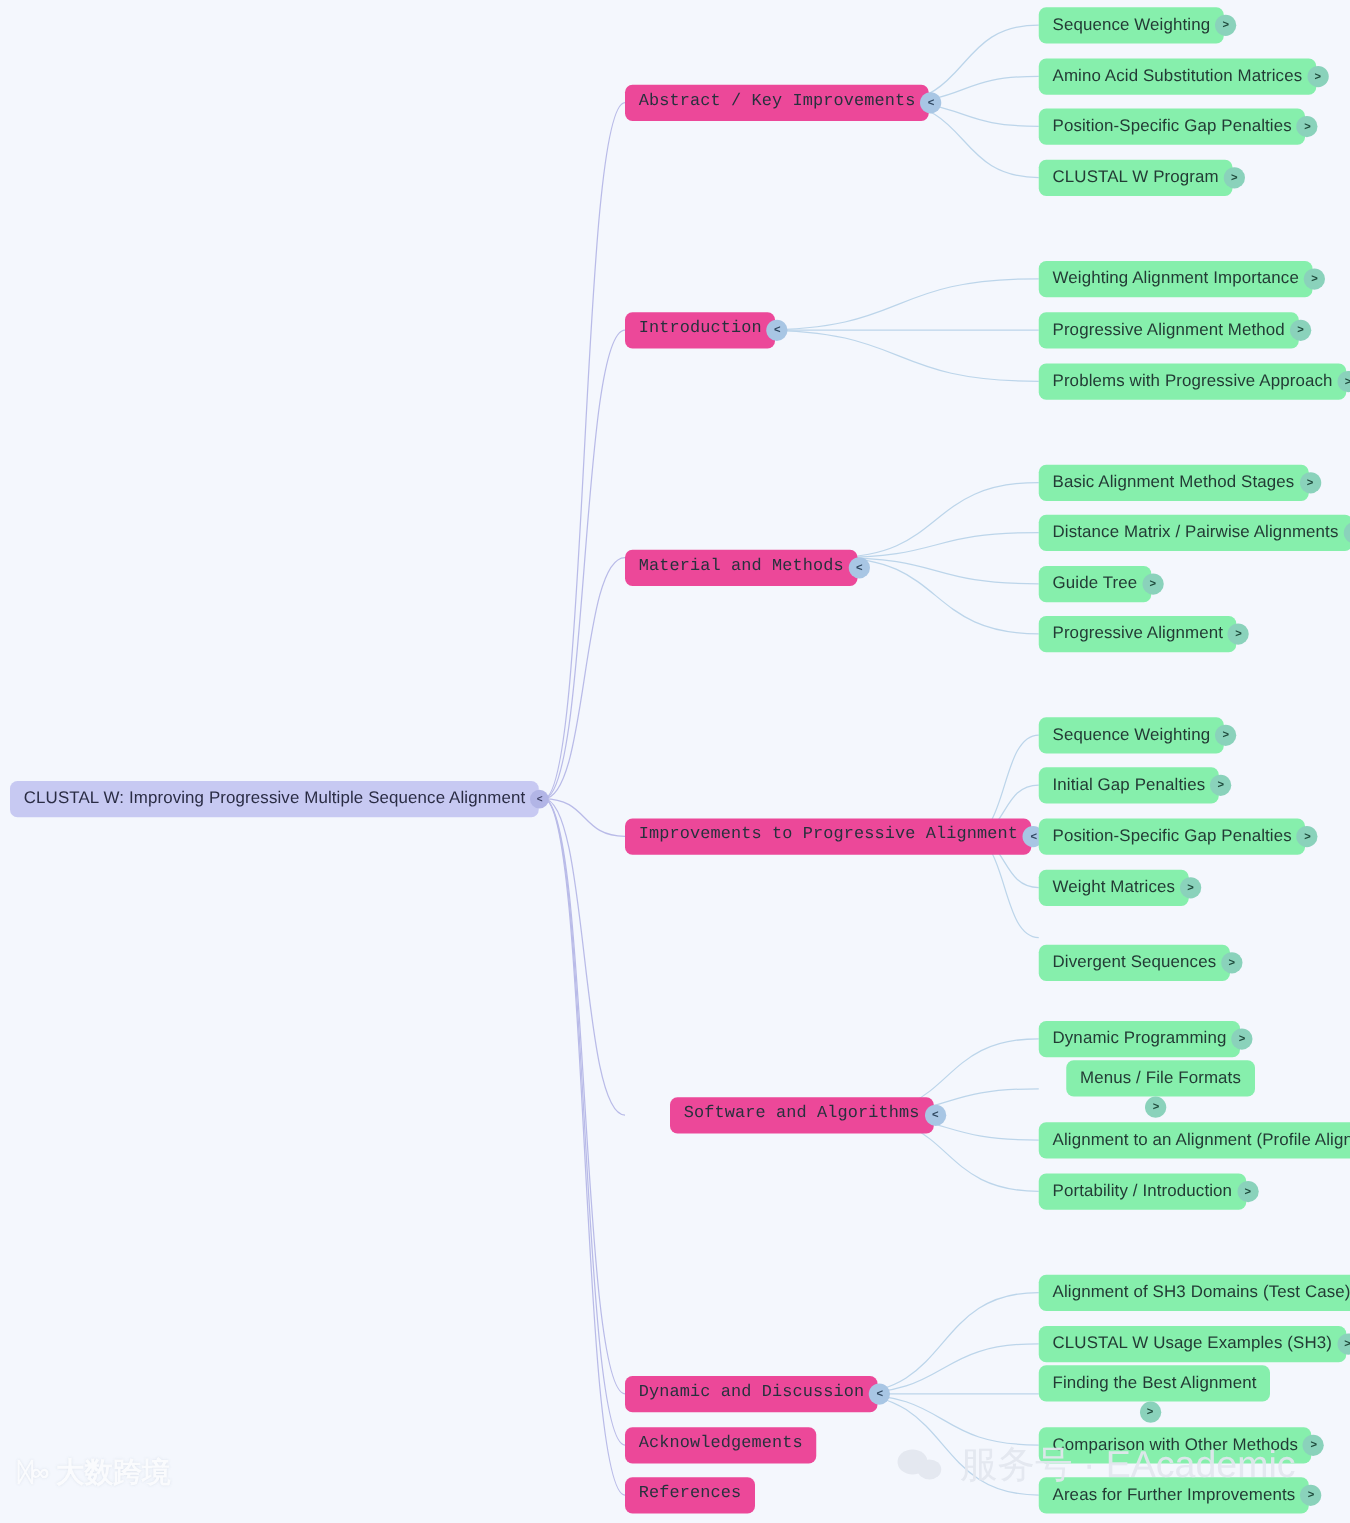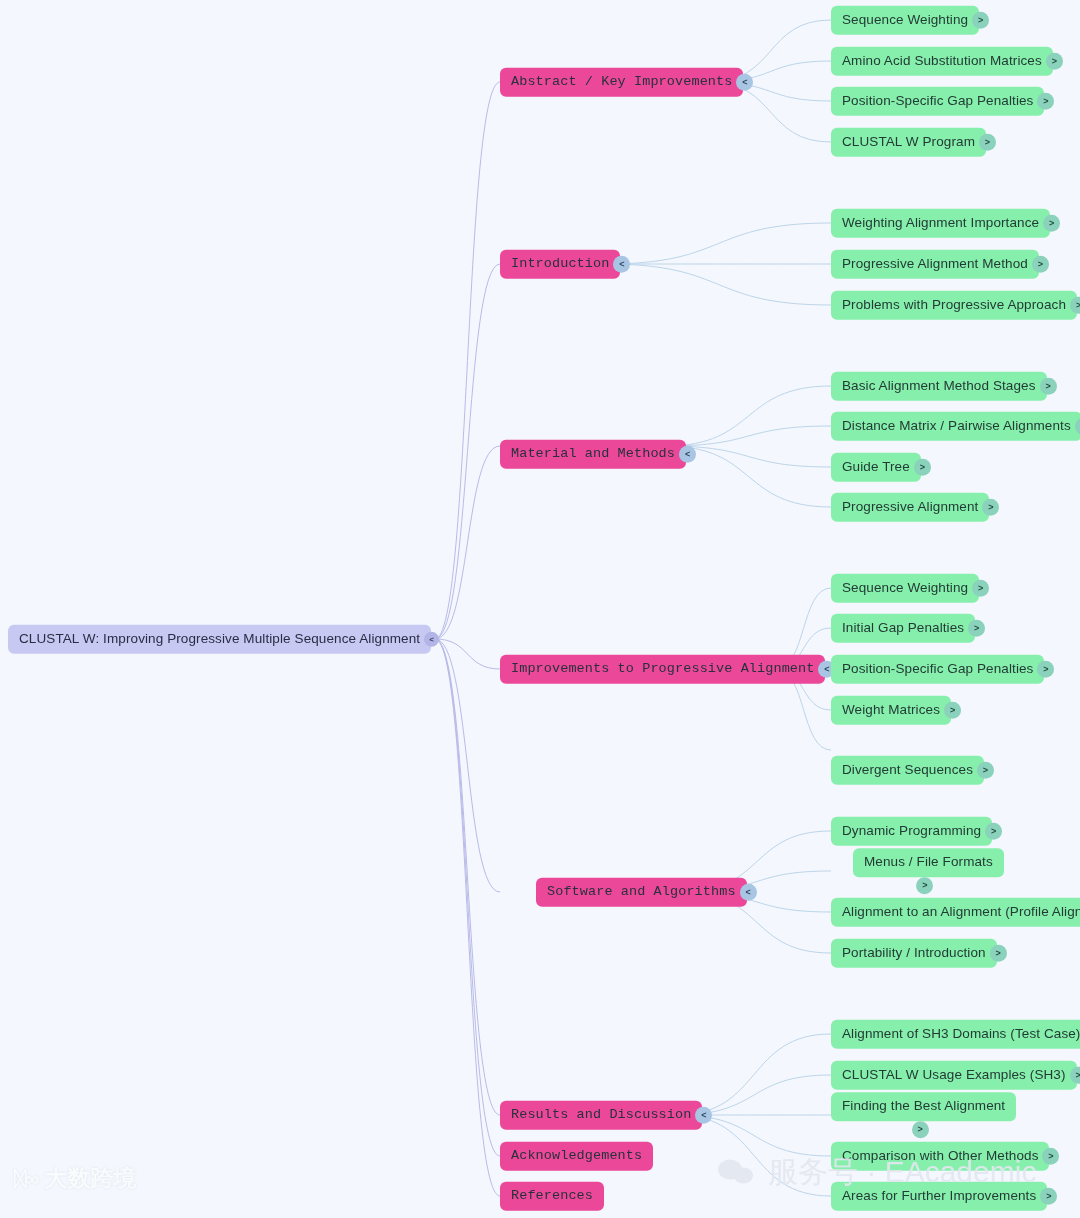--- a/index.html
+++ b/index.html
@@ -270,21 +270,21 @@
         <div class="toggle">&gt;</div>
       </div>
       <div class="node leaf" style="left: 831px; top: 912px;">
         <div class="chip">Alignment to an Alignment (Profile Alignment)</div>
       </div>
       <div class="node leaf" style="left: 831px; top: 953px;">
         <div class="chip">Portability / Introduction</div>
         <div class="toggle">&gt;</div>
       </div>
       <div class="node branch" style="left: 500px; top: 1115px;">
-        <div class="chip">Results and Discussion</div>
+        <div class="chip">Dynamic and Discussion</div>
         <div class="toggle">&lt;</div>
       </div>
       <div class="node leaf" style="left: 831px; top: 1034px;">
         <div class="chip">Alignment of SH3 Domains (Test Case)</div>
       </div>
       <div class="node leaf" style="left: 831px; top: 1075px;">
         <div class="chip">CLUSTAL W Usage Examples (SH3)</div>
         <div class="toggle">&gt;</div>
       </div>
       <div class="node leaf" style="left: 831px; top: 1115px; flex-direction: column;">

